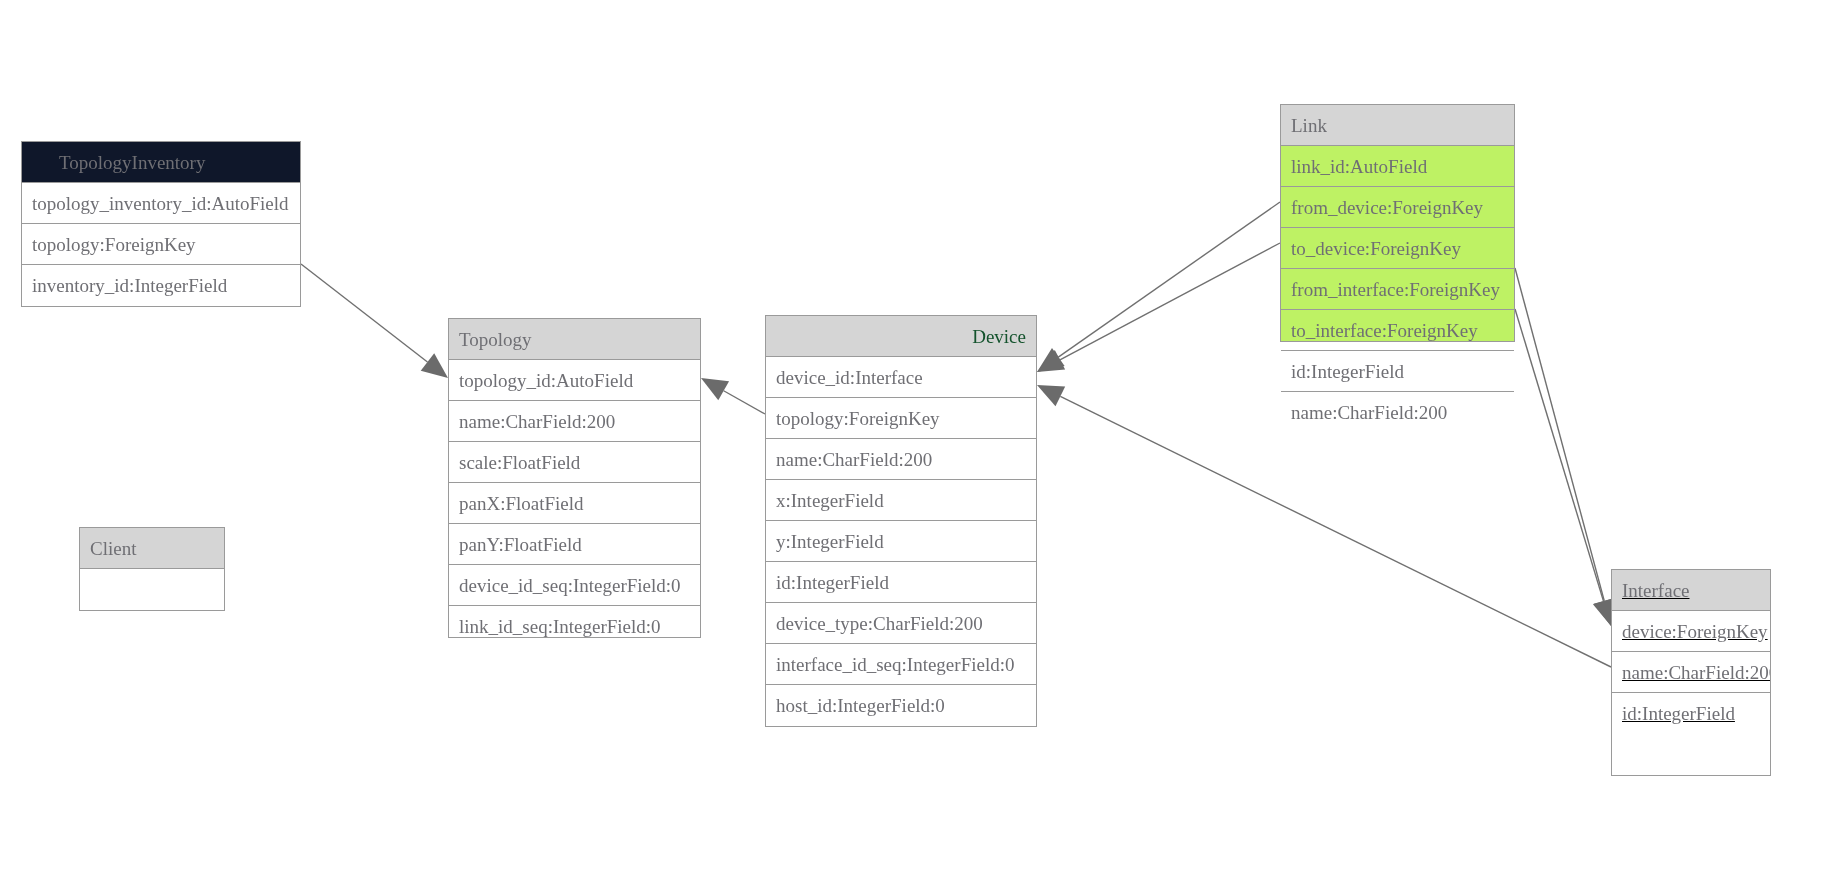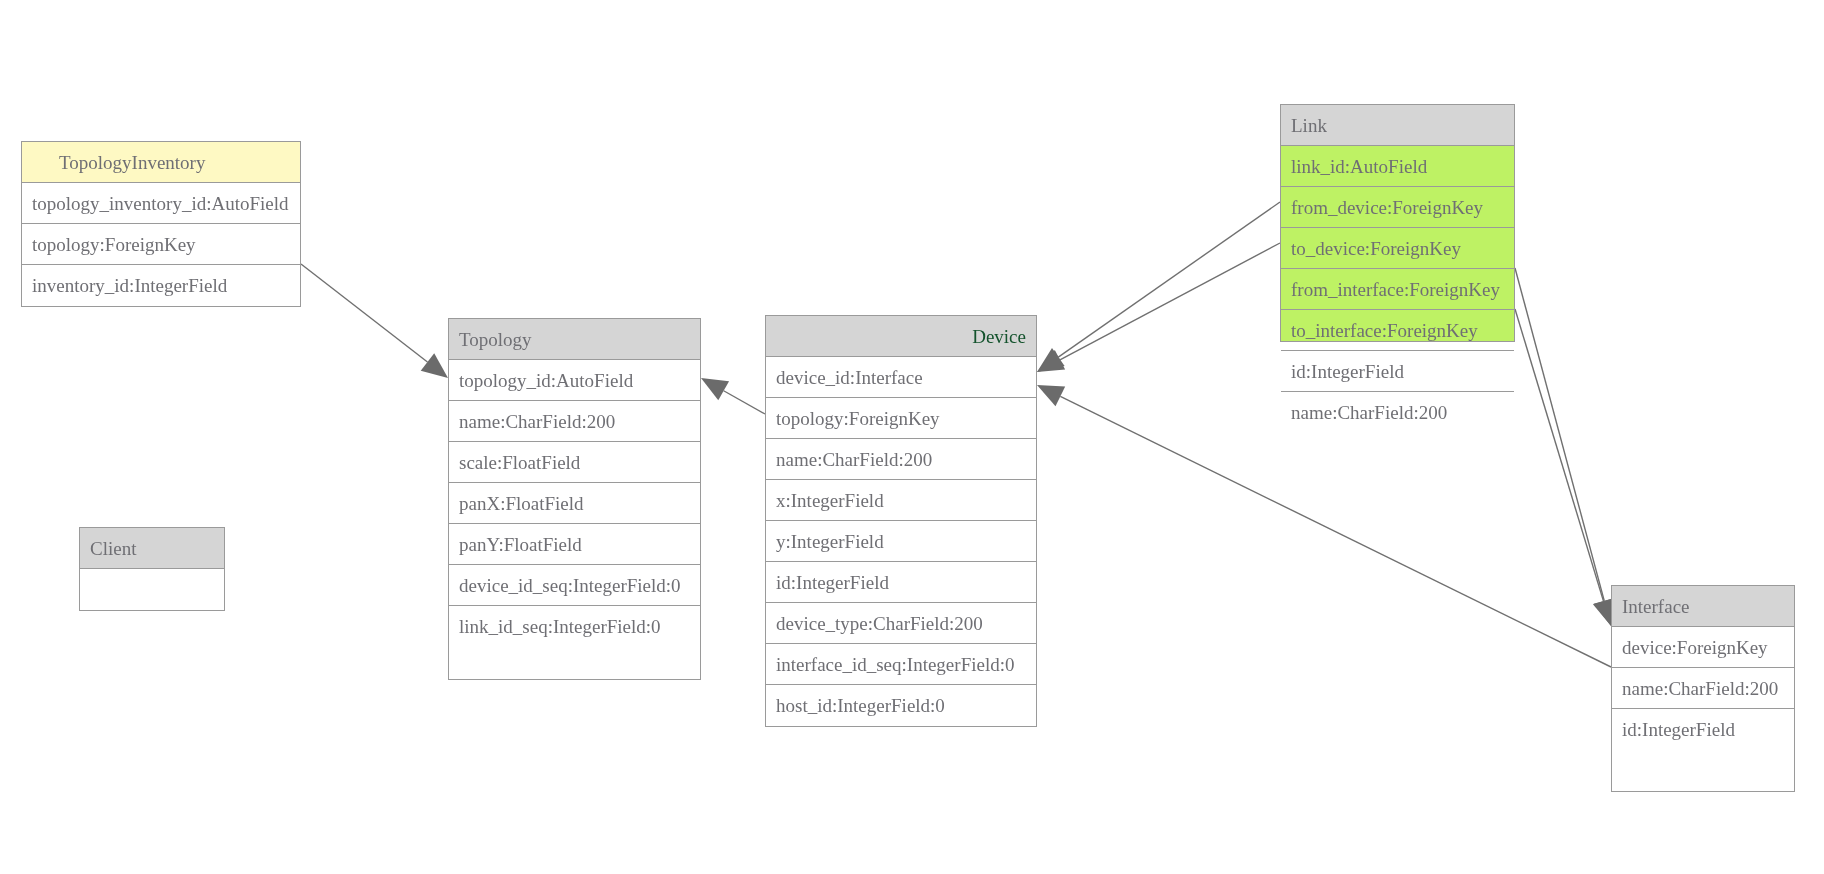--- a/index.html
+++ b/index.html
@@ -91,31 +91,31 @@
         <polygon points="1611,626 1593.6412159441202,603.7362937474165 1614.8904828424897,598.0381663109822" fill="#6b6b6b"></polygon>
       </g>
       <g>
         <line x1="1515" y1="309" x2="1603.464165185974" y2="601.1160454578514" stroke="#707070" stroke-width="1.4"></line>
         <polygon points="1611,626 1592.9363382642957,604.3042832637856 1613.9919921076523,597.9278076519173" fill="#6b6b6b"></polygon>
       </g>
     </svg>
 
   <div id="entity-layer">
       <div class="entity" style="left: 21px; top: 141px; width: 280px; height: 166px; border-color: rgb(154, 154, 154); background: rgb(255, 255, 255);">
-        <div class="entity-header" style="background: #fef9c3; color: rgb(111, 111, 116); border-bottom-color: rgb(154, 154, 154); padding-left: 37px;">TopologyInventory</div>
+        <div class="entity-header" style="background: #0f172a; color: rgb(111, 111, 116); border-bottom-color: rgb(154, 154, 154); padding-left: 37px;">TopologyInventory</div>
         <div class="entity-rows">
           <div class="entity-row" style="color: rgb(111, 111, 116); border-bottom-color: rgb(154, 154, 154);">topology_inventory_id:AutoField</div>
           <div class="entity-row" style="color: rgb(111, 111, 116); border-bottom-color: rgb(154, 154, 154);">topology:ForeignKey</div>
           <div class="entity-row" style="color: rgb(111, 111, 116); border-bottom-color: rgb(154, 154, 154);">inventory_id:IntegerField</div>
         </div>
       </div>
       <div class="entity" style="left: 79px; top: 527px; width: 146px; height: 84px; border-color: rgb(154, 154, 154); background: rgb(255, 255, 255);">
         <div class="entity-header" style="background: rgb(213, 213, 213); color: rgb(111, 111, 116); border-bottom-color: rgb(154, 154, 154);">Client</div>
       </div>
-      <div class="entity" style="left: 448px; top: 318px; width: 253px; height: 362px; border-color: rgb(154, 154, 154); background: rgb(255, 255, 255);">
+      <div class="entity" style="left: 448px; top: 318px; width: 253px; height: 320px; border-color: rgb(154, 154, 154); background: rgb(255, 255, 255);">
         <div class="entity-header" style="background: rgb(213, 213, 213); color: rgb(111, 111, 116); border-bottom-color: rgb(154, 154, 154);">Topology</div>
         <div class="entity-rows">
           <div class="entity-row" style="color: rgb(111, 111, 116); border-bottom-color: rgb(154, 154, 154);">topology_id:AutoField</div>
           <div class="entity-row" style="color: rgb(111, 111, 116); border-bottom-color: rgb(154, 154, 154);">name:CharField:200</div>
           <div class="entity-row" style="color: rgb(111, 111, 116); border-bottom-color: rgb(154, 154, 154);">scale:FloatField</div>
           <div class="entity-row" style="color: rgb(111, 111, 116); border-bottom-color: rgb(154, 154, 154);">panX:FloatField</div>
           <div class="entity-row" style="color: rgb(111, 111, 116); border-bottom-color: rgb(154, 154, 154);">panY:FloatField</div>
           <div class="entity-row" style="color: rgb(111, 111, 116); border-bottom-color: rgb(154, 154, 154);">device_id_seq:IntegerField:0</div>
           <div class="entity-row" style="color: rgb(111, 111, 116); border-bottom-color: rgb(154, 154, 154);">link_id_seq:IntegerField:0</div>
         </div>
@@ -139,21 +139,21 @@
         <div class="entity-rows">
           <div class="entity-row" style="color: rgb(111, 111, 116); border-bottom-color: rgb(154, 154, 154);">link_id:AutoField</div>
           <div class="entity-row" style="color: rgb(111, 111, 116); border-bottom-color: rgb(154, 154, 154);">from_device:ForeignKey</div>
           <div class="entity-row" style="color: rgb(111, 111, 116); border-bottom-color: rgb(154, 154, 154);">to_device:ForeignKey</div>
           <div class="entity-row" style="color: rgb(111, 111, 116); border-bottom-color: rgb(154, 154, 154);">from_interface:ForeignKey</div>
           <div class="entity-row" style="color: rgb(111, 111, 116); border-bottom-color: rgb(154, 154, 154);">to_interface:ForeignKey</div>
           <div class="entity-row" style="color: rgb(111, 111, 116); border-bottom-color: rgb(154, 154, 154);">id:IntegerField</div>
           <div class="entity-row" style="color: rgb(111, 111, 116); border-bottom-color: rgb(154, 154, 154);">name:CharField:200</div>
         </div>
       </div>
-      <div class="entity" style="left: 1611px; top: 585px; width: 184px; height: 207px; border-color: rgb(154, 154, 154); background: rgb(255, 255, 255);">
+      <div class="entity" style="left: 1611px; top: 569px; width: 160px; height: 207px; border-color: rgb(154, 154, 154); background: rgb(255, 255, 255); text-decoration: underline;">
         <div class="entity-header" style="background: rgb(213, 213, 213); color: rgb(111, 111, 116); border-bottom-color: rgb(154, 154, 154);">Interface</div>
         <div class="entity-rows">
           <div class="entity-row" style="color: rgb(111, 111, 116); border-bottom-color: rgb(154, 154, 154);">device:ForeignKey</div>
           <div class="entity-row" style="color: rgb(111, 111, 116); border-bottom-color: rgb(154, 154, 154);">name:CharField:200</div>
           <div class="entity-row" style="color: rgb(111, 111, 116); border-bottom-color: rgb(154, 154, 154);">id:IntegerField</div>
         </div>
       </div>
     </div>
 
 </div>

